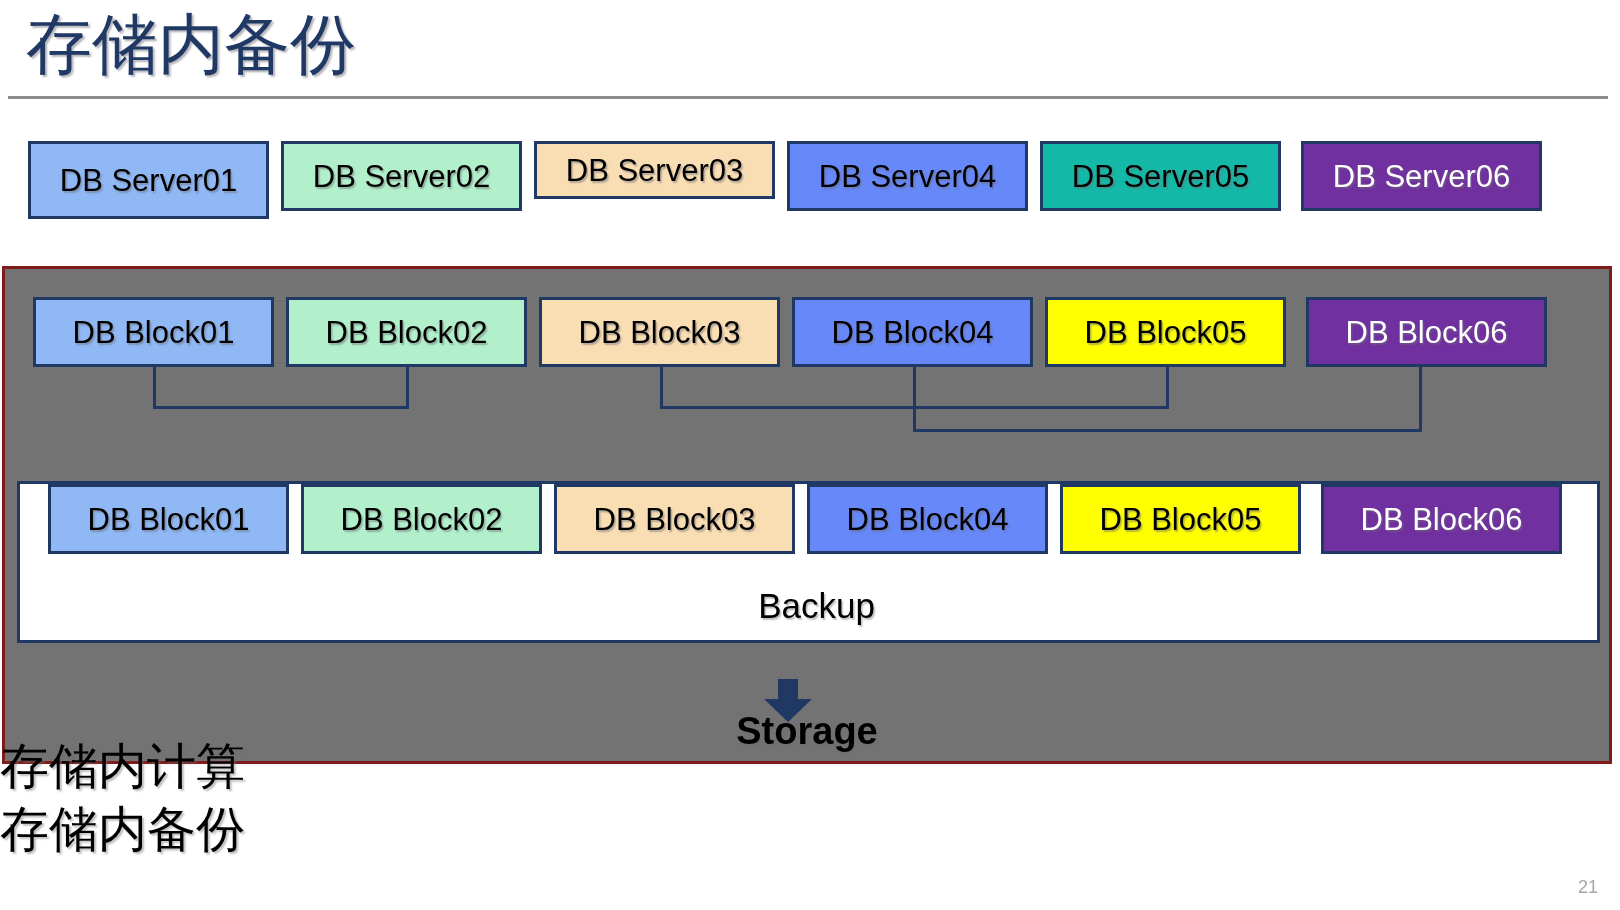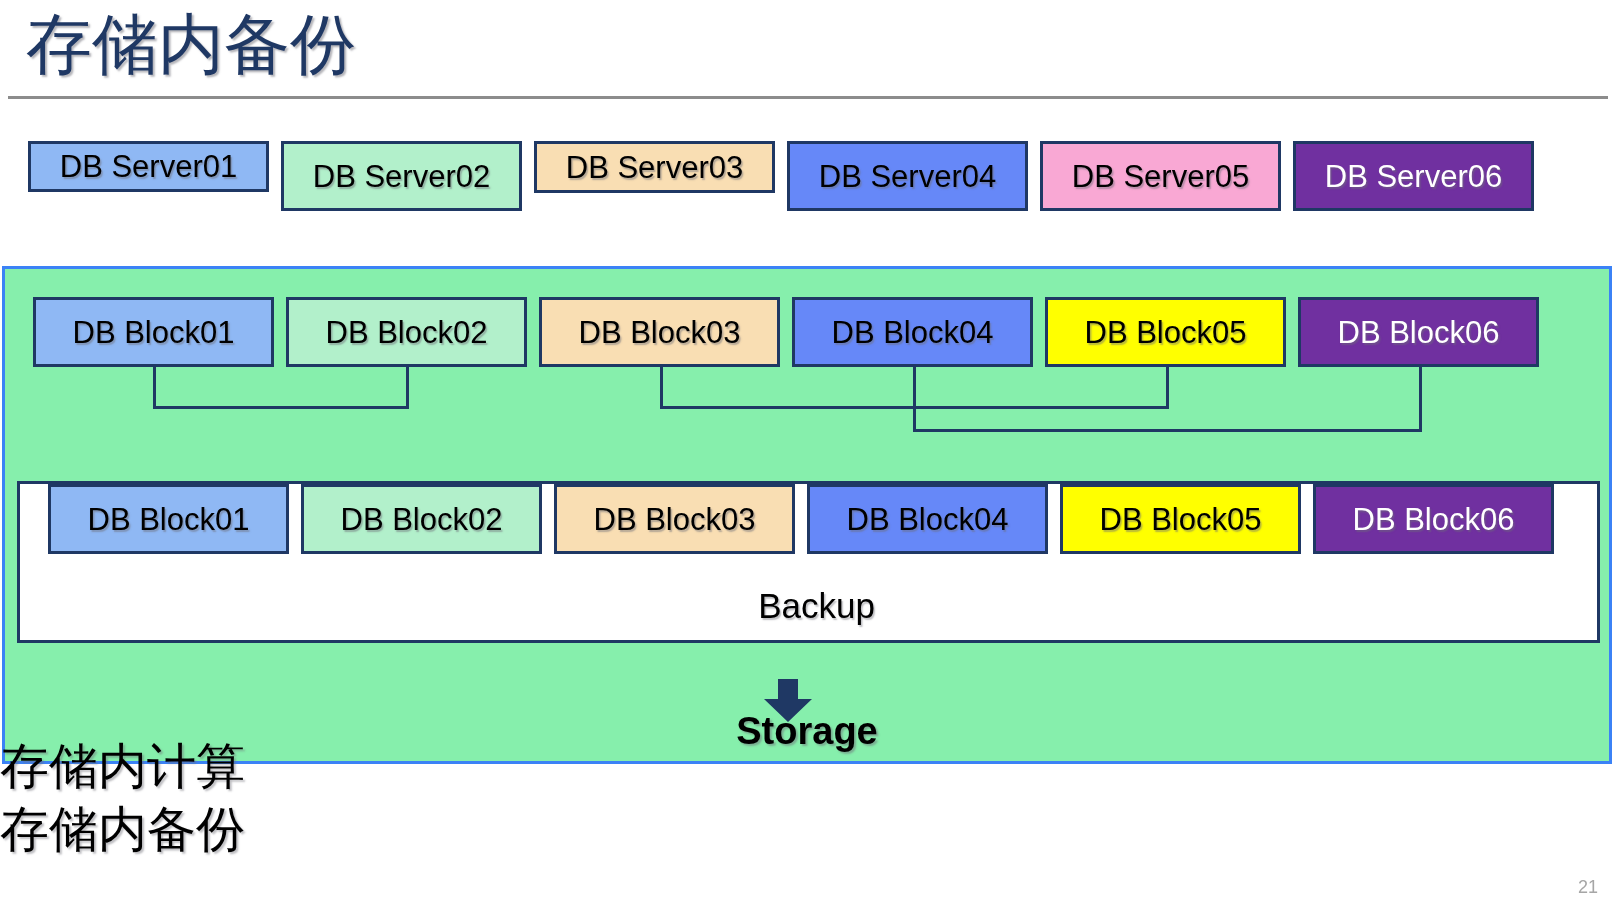--- a/index.html
+++ b/index.html
@@ -45,35 +45,35 @@
     border: 3px solid #1F3864;
     display: flex;
     align-items: center;
     justify-content: center;
     font-size: 31px;
     line-height: 1;
     color: #000000;
     white-space: nowrap;
     text-shadow: 1.5px 1.5px 1.5px rgba(110,110,120,0.5);
   }
-  .nodebox.light-text { color: #FFFFFF; }
+  .nodebox.light-text { color: #FFFFFF; margin-left: 8px; }
 
   
   #server-row { position: absolute; left: 0; top: 0; width: 1620px; height: 910px; }
 
   
   #storage-container {
     position: absolute;
     left: 2px;
     top: 266px;
     width: 1610px;
     height: 498px;
     box-sizing: border-box;
-    border: 3px solid #3b82f6;
-    background: #86efac;
+    border: 3px solid #7f1d1d;
+    background: #737373;
   }
   #storage-label {
     position: absolute;
     left: 0;
     right: 0;
     bottom: 8px;
     text-align: center;
     font-size: 38px;
     font-weight: bold;
     color: #000000;
@@ -143,25 +143,25 @@
     margin-top: 12px;
   }
 </style>
 </head>
 <body>
 
 <div id="slide-title">存储内备份</div>
 <div id="title-rule"></div>
 
 <div id="server-row">
-    <div class="nodebox" style="left: 28px; top: 141px; width: 241px; height: 51px; background: rgb(143, 184, 244); color: rgb(0, 0, 0);">DB Server01</div>
+    <div class="nodebox" style="left: 28px; top: 141px; width: 241px; height: 78px; background: rgb(143, 184, 244); color: rgb(0, 0, 0);">DB Server01</div>
     <div class="nodebox" style="left: 281px; top: 141px; width: 241px; height: 70px; background: rgb(178, 240, 203); color: rgb(0, 0, 0);">DB Server02</div>
-    <div class="nodebox" style="left: 534px; top: 141px; width: 241px; height: 52px; background: rgb(249, 222, 179); color: rgb(0, 0, 0);">DB Server03</div>
+    <div class="nodebox" style="left: 534px; top: 141px; width: 241px; height: 58px; background: rgb(249, 222, 179); color: rgb(0, 0, 0);">DB Server03</div>
     <div class="nodebox" style="left: 787px; top: 141px; width: 241px; height: 70px; background: rgb(102, 136, 248); color: rgb(0, 0, 0);">DB Server04</div>
-    <div class="nodebox" style="left: 1040px; top: 141px; width: 241px; height: 70px; background: #f9a8d4; color: rgb(0, 0, 0);">DB Server05</div>
+    <div class="nodebox" style="left: 1040px; top: 141px; width: 241px; height: 70px; background: #14b8a6; color: rgb(0, 0, 0);">DB Server05</div>
     <div class="nodebox light-text" style="left: 1293px; top: 141px; width: 241px; height: 70px; background: rgb(112, 48, 160); color: rgb(255, 255, 255);">DB Server06</div>
   </div>
 
 <div id="storage-container">
 
   <div id="primary-layer">
       <div class="nodebox" style="left: 28px; top: 28px; width: 241px; height: 70px; background: rgb(143, 184, 244); color: rgb(0, 0, 0);">DB Block01</div>
       <div class="nodebox" style="left: 281px; top: 28px; width: 241px; height: 70px; background: rgb(178, 240, 203); color: rgb(0, 0, 0);">DB Block02</div>
       <div class="nodebox" style="left: 534px; top: 28px; width: 241px; height: 70px; background: rgb(249, 222, 179); color: rgb(0, 0, 0);">DB Block03</div>
       <div class="nodebox" style="left: 787px; top: 28px; width: 241px; height: 70px; background: rgb(102, 136, 248); color: rgb(0, 0, 0);">DB Block04</div>

